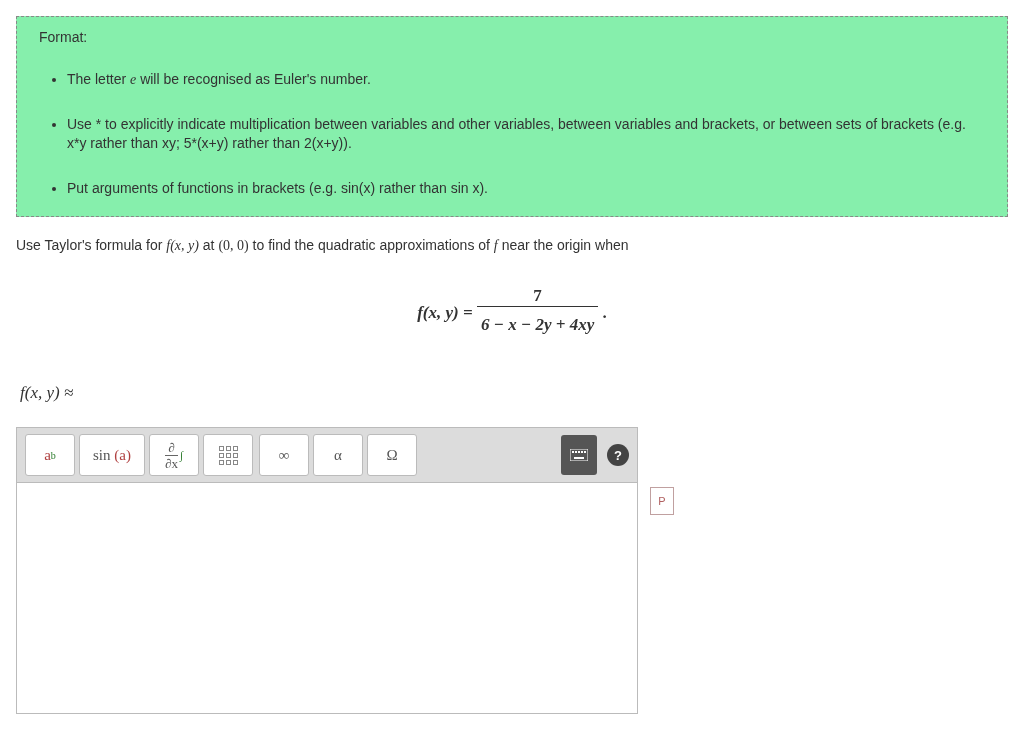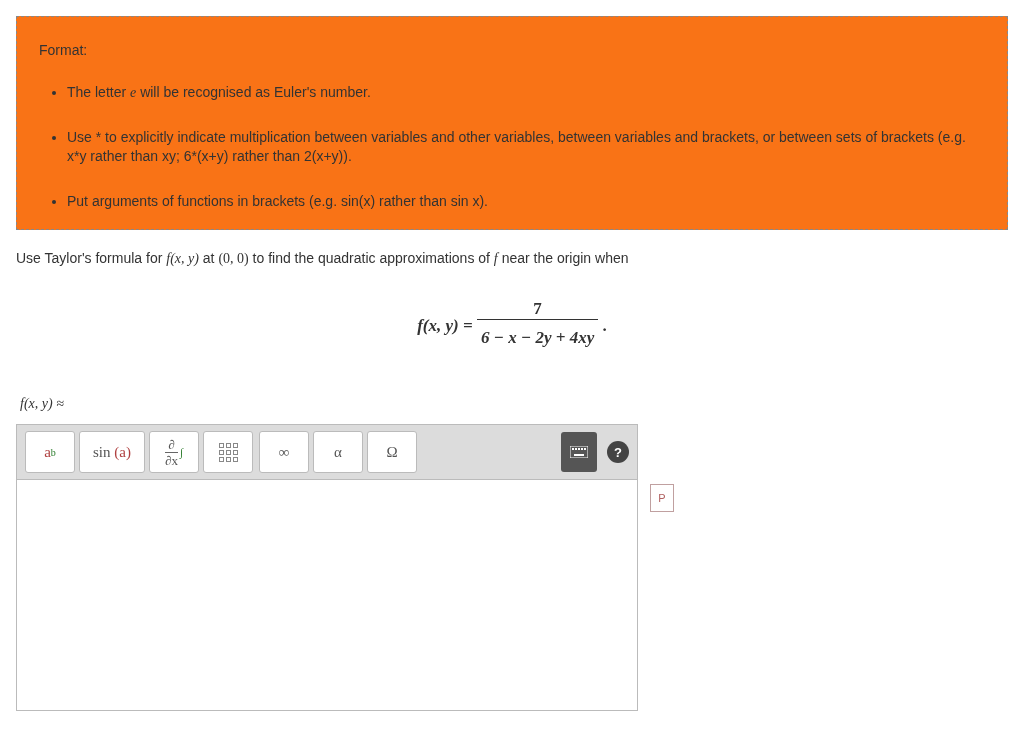--- a/index.html
+++ b/index.html
@@ -5,22 +5,22 @@
   body {
     font-family: Arial, Helvetica, sans-serif;
     font-size: 14px;
     color: #333;
     margin: 0;
     padding: 16px;
     background: #fff;
   }
   .format-box {
     border: 1px dashed #888;
-    background: #f97316;
-    padding: 25px 22px 14px 22px;
+    background: #86efac;
+    padding: 12px 22px 14px 22px;
     margin-bottom: 18px;
   }
   .format-title {
     margin-bottom: 8px;
   }
   .format-list {
     margin: 0;
     padding-left: 28px;
   }
   .format-list li {
@@ -48,22 +48,22 @@
   .frac {
     display: inline-block;
     vertical-align: middle;
     text-align: center;
   }
   .frac .num { display:block; padding: 0 4px; }
   .frac .den { display:block; border-top: 1px solid #333; padding: 8px 4px; }
   .answer-label {
     font-family: 'Times New Roman', Times, serif;
     font-style: italic;
-    font-size: 14px;
-    margin: 6px 0 12px 4px;
+    font-size: 17px;
+    margin: 6px 0 24px 4px;
   }
   .editor-wrap {
     display: flex;
     align-items: flex-start;
     gap: 12px;
   }
   .editor {
     width: 620px;
     border: 1px solid #bbb;
   }
@@ -134,21 +134,21 @@
     font-size: 11px; color:#b06060;
   }
 </style>
 </head>
 <body>
 
 <div class="format-box">
   <div class="format-title">Format:</div>
   <ul class="format-list">
     <li>The letter <span class="italic-e">e</span> will be recognised as Euler's number.</li>
-    <li>Use * to explicitly indicate multiplication between variables and other variables, between variables and brackets, or between sets of brackets (e.g. x*y rather than xy; 6*(x+y) rather than 2(x+y)).</li>
+    <li>Use * to explicitly indicate multiplication between variables and other variables, between variables and brackets, or between sets of brackets (e.g. x*y rather than xy; 5*(x+y) rather than 2(x+y)).</li>
     <li>Put arguments of functions in brackets (e.g. sin(x) rather than sin x).</li>
   </ul>
 </div>
 
 <div class="problem-line">
   <span>Use Taylor's formula for </span>
   <span class="math">f(x, y)</span>
   <span> at </span>
   <span class="math math-roman">(0, 0)</span>
   <span> to find the quadratic approximations of </span>

